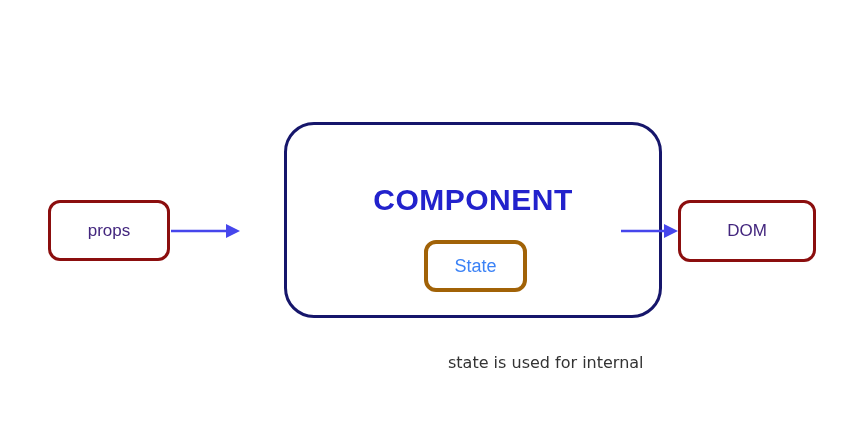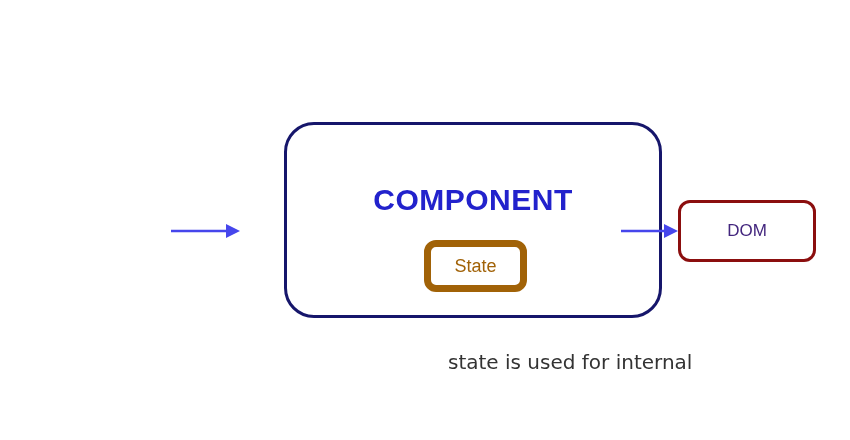--- a/index.html
+++ b/index.html
@@ -47,48 +47,51 @@
     color: #2222cc;
     font-size: 30px;
     font-weight: bold;
     letter-spacing: 0.5px;
   }
   .state-box {
     position: absolute;
     box-sizing: border-box;
     left: 137px; top: 115px;
     width: 103px; height: 52px;
-    border: 7px solid #a16207;
+    border: 4px solid #a16207;
     border-radius: 12px;
     background: #ffffff;
     display: flex;
     align-items: center;
     justify-content: center;
-    color: #a16207;
+    color: #3b82f6;
     font-size: 18px;
   }
   .arrow-svg {
     position: absolute;
     overflow: visible;
   }
   .caption {
     position: absolute;
     left: 448px;
     top: 352px;
     color: #333333;
     font-family: "DejaVu Sans", sans-serif;
-    font-size: 20px;
+    font-size: 16px;
     line-height: 21px;
   }
 </style>
 </head>
 <body>
 
 <div class="stage">
 
+  <div class="small-box props-box">
+    <span>props</span>
+  </div>
 
   <svg class="arrow-svg" style="left:170px; top:221px;" width="72" height="20">
     <line x1="1" y1="10" x2="57" y2="10" stroke="#4646ec" stroke-width="2.5"></line>
     <polygon points="56,3 70,10 56,17" fill="#4646ec"></polygon>
   </svg>
 
   <div class="component-box">
     <div class="component-title">COMPONENT</div>
     <div class="state-box">
       <span>State</span>

